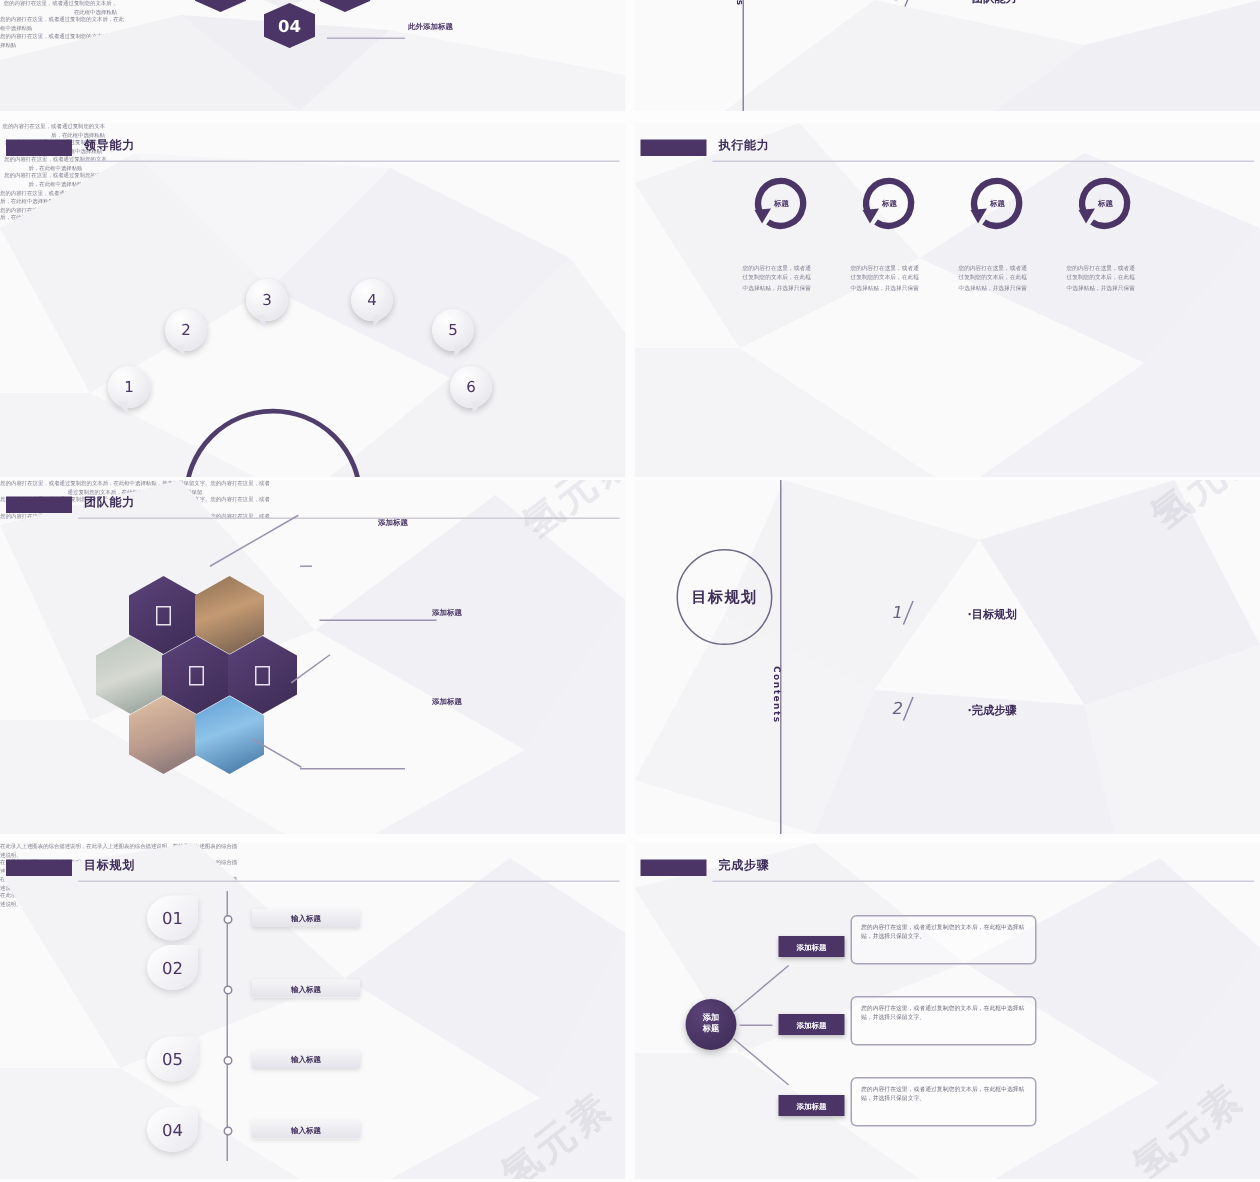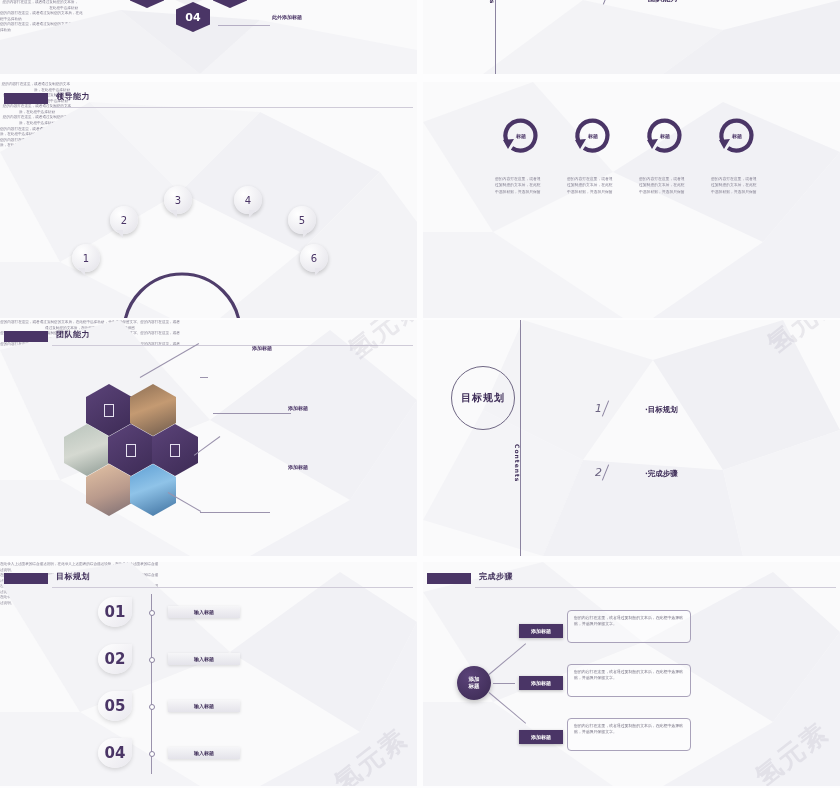--- a/index.html
+++ b/index.html
@@ -85,21 +85,21 @@
       font-weight:bold;color:#3f2e59;letter-spacing:1px;}
   .num-it{position:absolute;font-size:11px;color:#6a6280;font-style:italic;}
   .it-lab{position:absolute;font-size:7.5px;font-weight:bold;color:#3f2e59;}
 
   
   .tear{position:absolute;width:34px;height:30px;
       background:linear-gradient(135deg,#ffffff,#e9e8ee);
       border-radius:50% 0 50% 50%;
       box-shadow:0 2px 4px rgba(0,0,0,.13);
       display:flex;align-items:center;justify-content:center;
-      color:#4a3566;font-size:15px;font-weight:bold;}
+      color:#4a3566;font-size:11px;}
   .tbar{position:absolute;width:72px;height:12px;
       background:linear-gradient(180deg,#f6f6f8,#e4e3ea);
       box-shadow:0 1px 3px rgba(0,0,0,.13);
       display:flex;align-items:center;justify-content:center;
       font-size:5px;font-weight:bold;color:#3f2e59;}
   .dot{position:absolute;width:4px;height:4px;border-radius:50%;
       border:1px solid #8b83a0;background:#fff;}
 
   
   .hubc{position:absolute;width:34px;height:34px;border-radius:50%;
@@ -218,20 +218,25 @@
 
   <div class="slide" style="left:423px;top:82px;">
     <div class="poly">
       <svg viewBox="0 0 417 236" preserveAspectRatio="none">
         <polygon points="0,40 110,0 190,90 70,150" fill="#f3f3f6"></polygon>
         <polygon points="190,90 300,20 417,70 340,160" fill="#f1f1f5"></polygon>
         <polygon points="0,150 70,150 200,236 0,236" fill="#f4f4f7"></polygon>
         <polygon points="340,160 417,70 417,236 230,236" fill="#f2f2f6"></polygon>
       </svg>
     </div>
+    <div class="hdr">
+      <div class="blk"></div>
+      <div class="ttl">执行能力</div>
+      <div class="rule"></div>
+    </div>
 
     <div class="cyc" style="left:76px;">
       <svg viewBox="0 0 44 44">
           <path d="M9 30 A15 15 0 1 1 13 34" fill="none" stroke="#4a3566" stroke-width="4.2" stroke-linecap="butt"></path>
           <polygon points="4,26 15,25 9,35" fill="#4a3566"></polygon>
         </svg>
       <div class="lab">标题</div>
     </div>
     <div class="cyc" style="left:148px;">
       <svg viewBox="0 0 44 44">
@@ -351,21 +356,21 @@
 
     <div class="tear" style="left:98px;top:35px;">
         <span>01</span>
       </div>
     <div class="dot" style="left:149px;top:48px;"></div>
     <div class="tbar" style="left:168px;top:44px;">
         <span>输入标题</span>
       </div>
     <div class="mini" style="left:166px;top:62px;width:160px;">在此录入上述图表的综合描述说明，在此录入上述图表的综合描述说明，在此录入上述图表的综合描述说明。</div>
 
-    <div class="tear" style="left:98px;top:82px;justify-content:center;">
+    <div class="tear" style="left:98px;top:68px;justify-content:center;">
         <span>02</span>
       </div>
     <div class="dot" style="left:149px;top:95px;"></div>
     <div class="tbar" style="left:168px;top:91px;">
         <span>输入标题</span>
       </div>
     <div class="mini" style="left:166px;top:109px;width:160px;">在此录入上述图表的综合描述说明，在此录入上述图表的综合描述说明，在此录入上述图表的综合描述说明。</div>
 
     <div class="tear" style="left:98px;top:129px;">
         <span>05</span>

